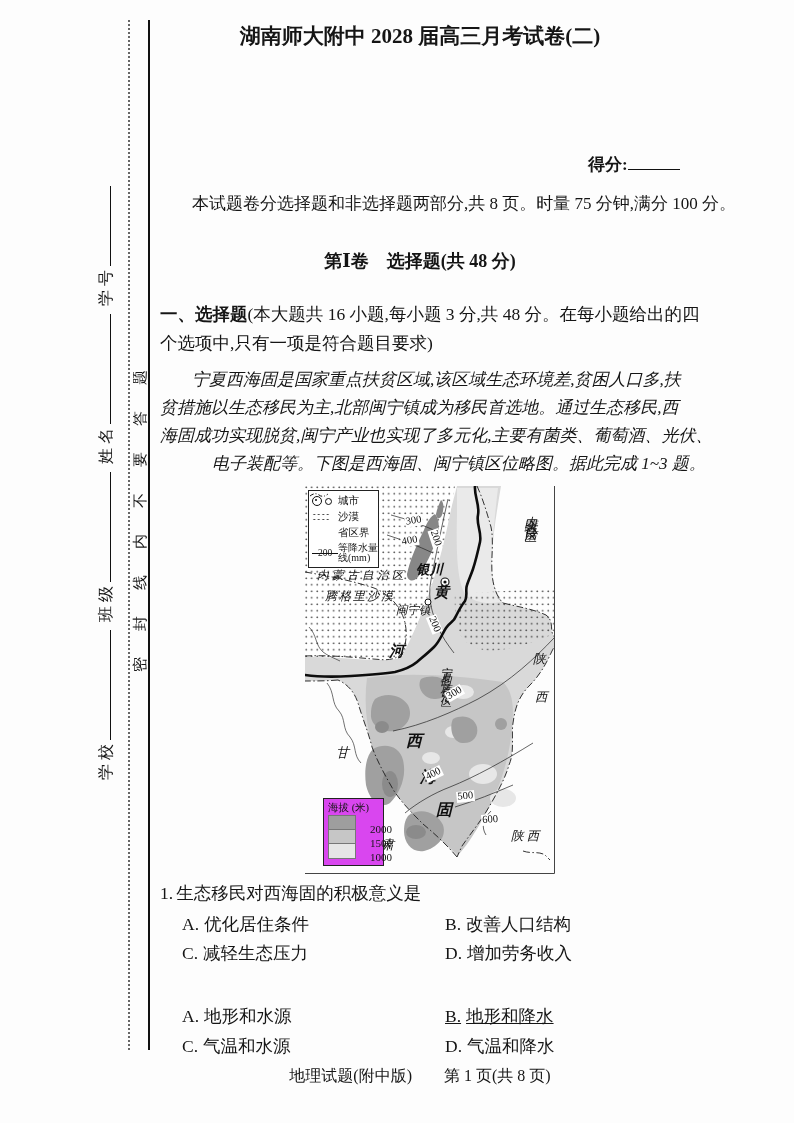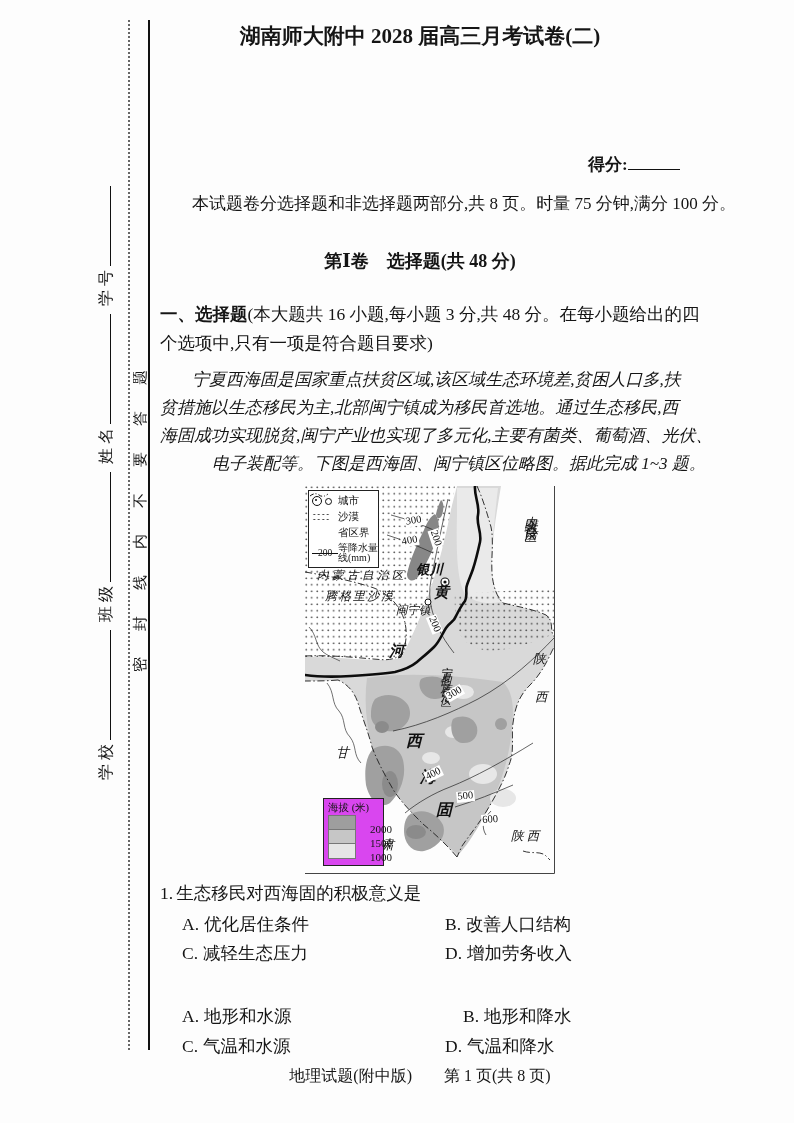--- a/index.html
+++ b/index.html
@@ -294,21 +294,21 @@
   <div class="abs opt" style="left:182px;top:941px;">
     <span class="key">C.</span><span>减轻生态压力</span>
   </div>
   <div class="abs opt" style="left:445px;top:941px;">
     <span class="key">D.</span><span>增加劳务收入</span>
   </div>
 
   <div class="abs opt" style="left:182px;top:1004px;">
     <span class="key">A.</span><span>地形和水源</span>
   </div>
-  <div class="abs opt" style="left:463px;top:1004px;">
+  <div class="abs opt" style="left:445px;top:1004px;text-decoration:underline;">
     <span class="key">B.</span><span>地形和降水</span>
   </div>
   <div class="abs opt" style="left:182px;top:1034px;">
     <span class="key">C.</span><span>气温和水源</span>
   </div>
   <div class="abs opt" style="left:445px;top:1034px;">
     <span class="key">D.</span><span>气温和降水</span>
   </div>
 
   <div class="center-wrap footer abs">

